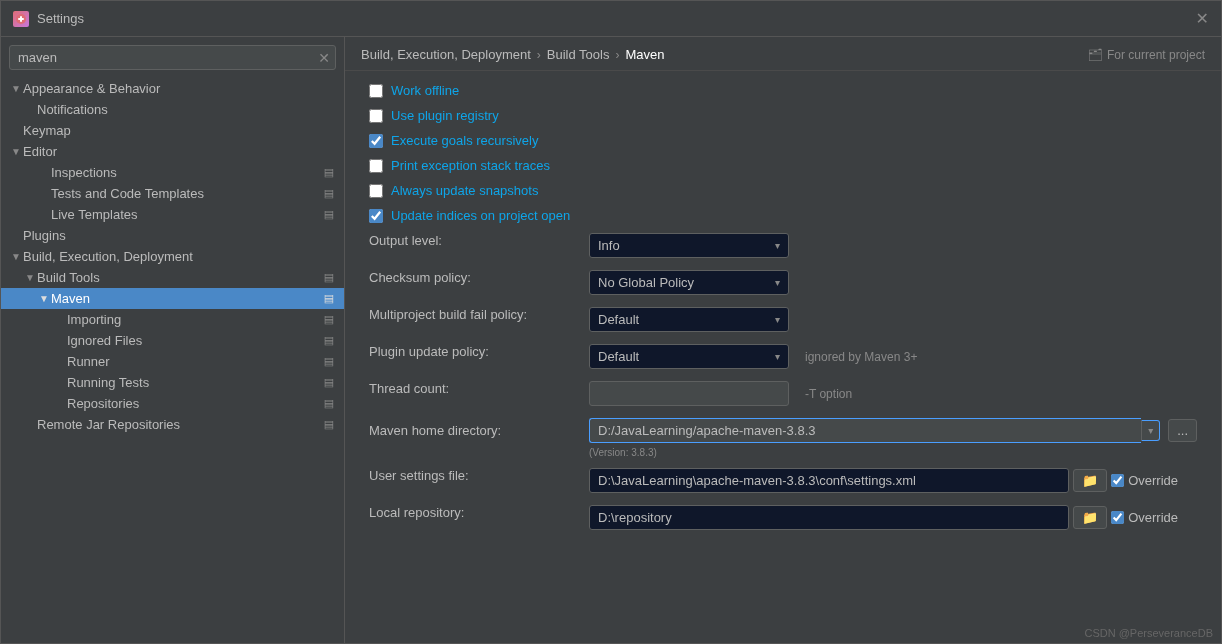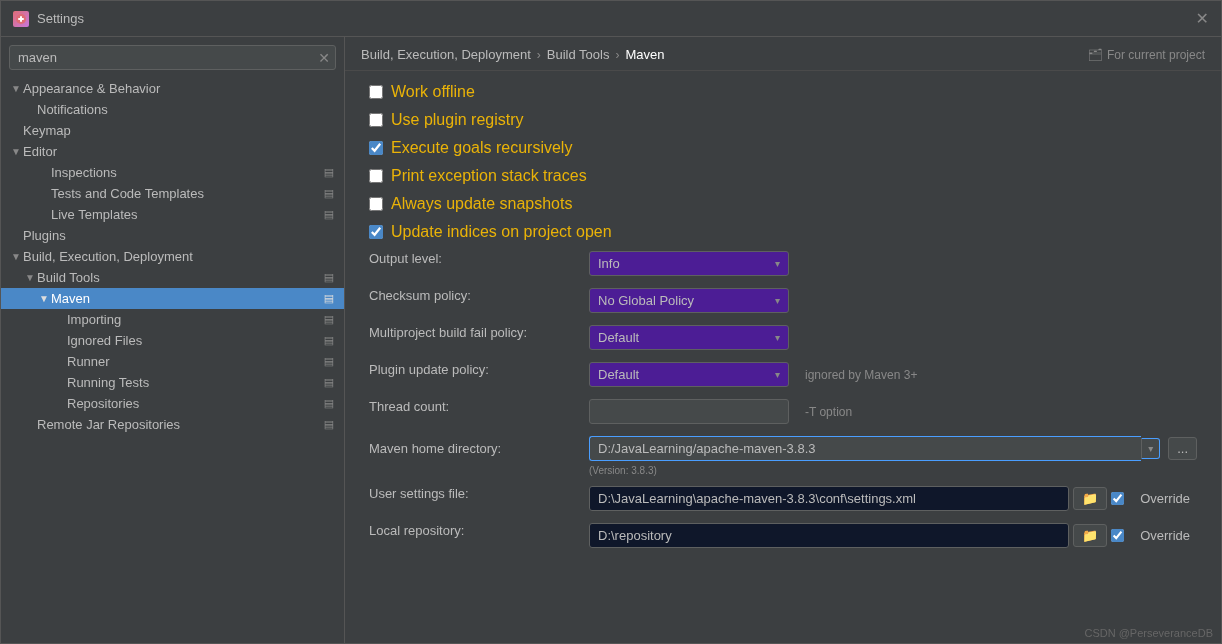--- a/index.html
+++ b/index.html
@@ -157,41 +157,41 @@
       margin-bottom: 10px;
     }
     .checkbox-row input[type="checkbox"] {
       margin-right: 8px;
       accent-color: #4a88c7;
       width: 14px;
       height: 14px;
       cursor: pointer;
     }
     .checkbox-label {
-      color: #eab308;
-      font-size: 16px;
+      color: #0ea5e9;
+      font-size: 13px;
       cursor: pointer;
     }
     .form-row {
       display: flex;
       margin-bottom: 12px;
     }
     .form-label {
       width: 220px;
       color: #bbbbbb;
       font-size: 13px;
       flex-shrink: 0;
     }
     .form-control {
       display: flex;
       align-items: center;
       gap: 8px;
     }
     .dropdown {
-      background: #4c1d95;
+      background: #0f172a;
       border: 1px solid #5e6060;
       border-radius: 3px;
       color: #bbbbbb;
       padding: 4px 8px;
       font-size: 13px;
       width: 200px;
       cursor: pointer;
       display: flex;
       align-items: center;
       justify-content: space-between;
@@ -282,21 +282,21 @@
       border: 1px solid #5e6060;
       border-radius: 3px;
       padding: 3px 8px;
       cursor: pointer;
       color: #888;
       font-size: 13px;
     }
     .override-check {
       display: flex;
       align-items: center;
-      gap: 16px;
+      gap: 4px;
     }
     .override-check input { accent-color: #4a88c7; cursor: pointer; }
     .override-check label { color: #bbbbbb; font-size: 13px; cursor: pointer; }
     .watermark {
       position: absolute;
       bottom: 4px;
       right: 8px;
       color: #666;
       font-size: 11px;
     }

